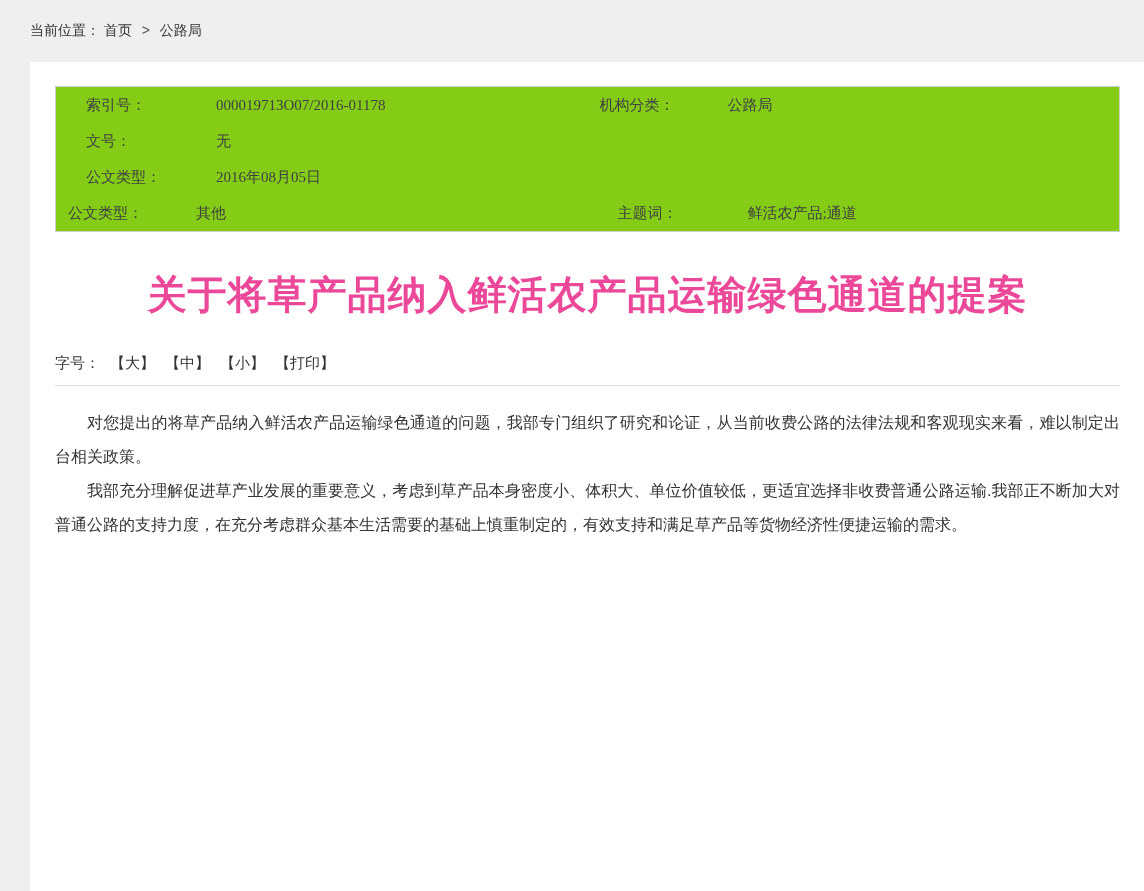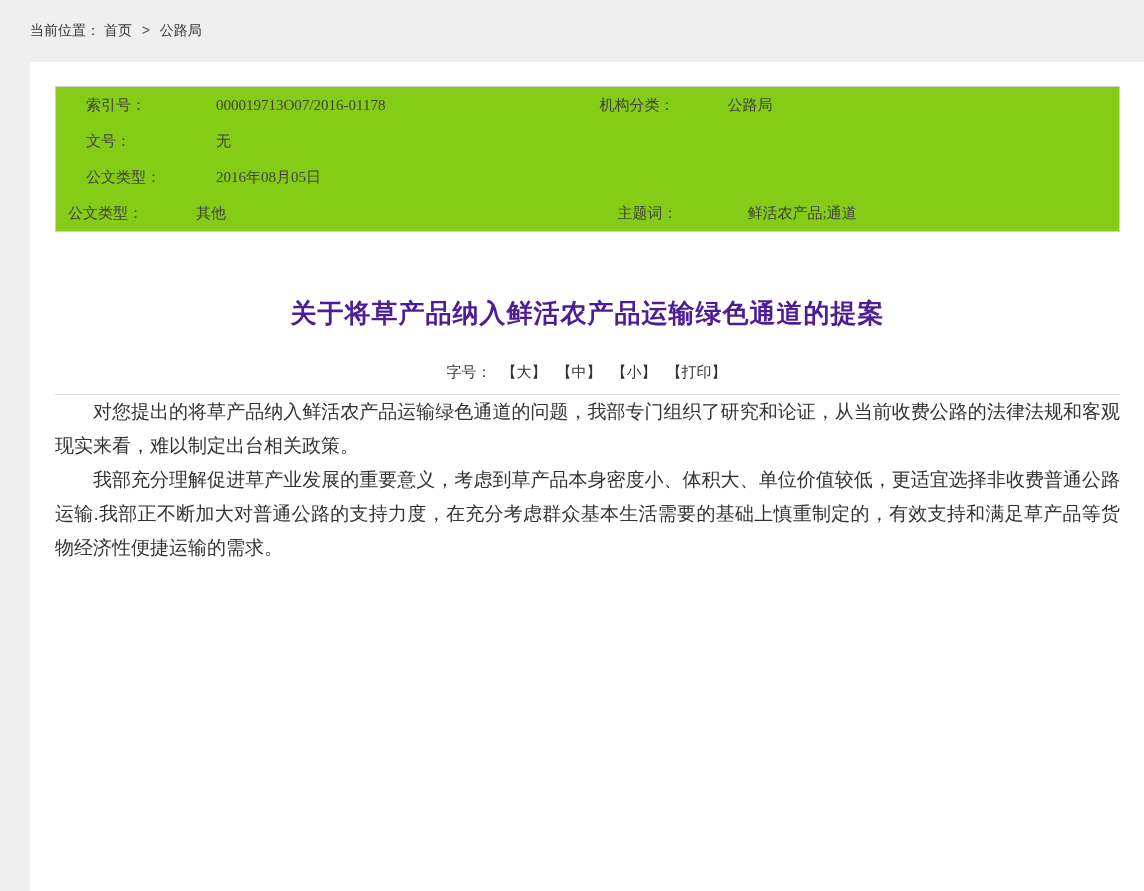--- a/index.html
+++ b/index.html
@@ -38,46 +38,47 @@
     width: 160px;
     padding-left: 30px;
     font-size: 15px;
     color: #404040;
   }
   .meta-cell.right .meta-label { padding-left: 12px; width: 140px; }
   .meta-value { font-size: 15px; color: #404040; font-family: Liberation Serif, serif; }
 
   
   .article-title {
-    margin-top: 64px;
+    margin-top: 36px;
     text-align: center;
-    font-size: 26px;
+    font-size: 39px;
     font-weight: bold;
-    color: #4c1d95;
+    color: #ec4899;
     letter-spacing: 1px;
   }
   .fontsize-bar {
     margin-top: 32px;
-    text-align: center;
+    text-align: left;
     font-size: 15px;
     color: #333;
     padding-right: 2px;
   }
   .fontsize-bar .fs-btn {
     color: #333;
     cursor: pointer;
     margin-left: 10px;
     text-decoration: none;
   }
   .divider-top {
     margin-top: 12px;
     border-bottom: 1px solid #dcdcdc;
   }
   .article-body {
-    font-size: 19px;
+    margin-top: 20px;
+    font-size: 16px;
     line-height: 34px;
     color: #333;
     text-align: justify;
   }
   .article-body p { text-indent: 2em; margin: 0; }
 </style>
 </head>
 <body>
 
 <div class="breadcrumb-bar">

